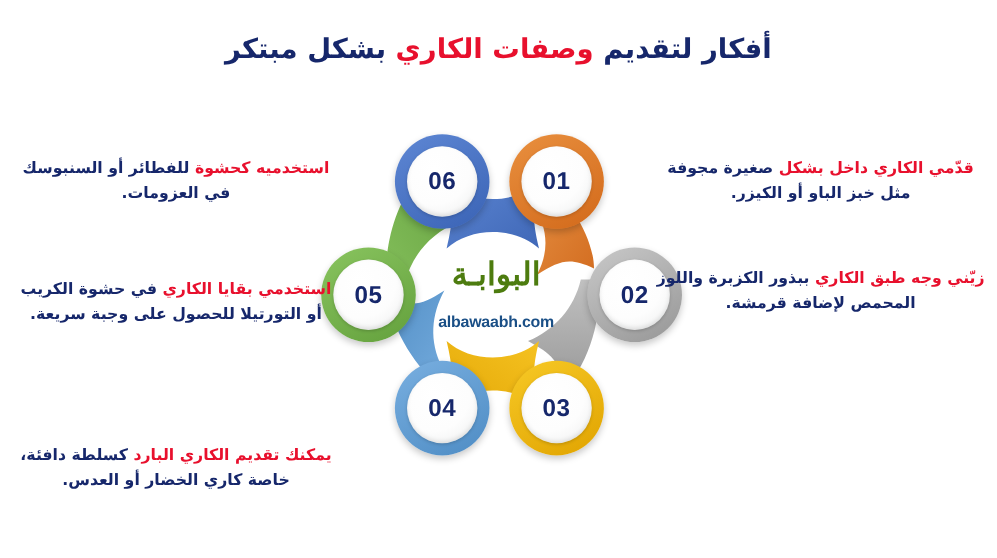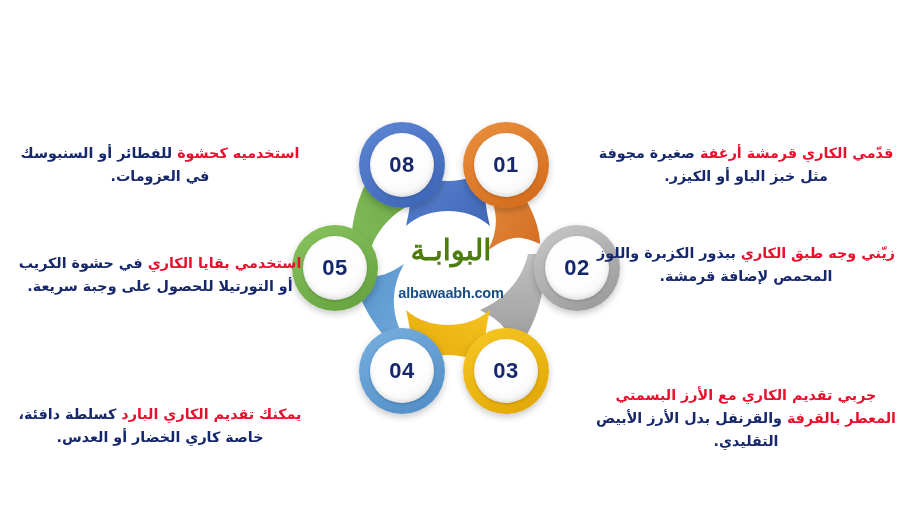--- a/index.html
+++ b/index.html
@@ -71,20 +71,25 @@
   #logo .latin{
     margin-top:20px;font-size:14.5px;font-weight:bold;color:#1A4F86;
     direction:ltr;font-family:"Liberation Sans",sans-serif;letter-spacing:-.2px;
   }
 </style>
 </head>
 <body>
 
 <div id="stage">
 
+  <div class="title">
+    <span class="w nv">أفكار لتقديم</span>
+    <span class="w rd">وصفات الكاري</span>
+    <span class="w nv">بشكل مبتكر</span>
+  </div>
 
   <div id="ring">
     <svg width="340" height="320" viewBox="0 0 340 320">
       <defs>
         <linearGradient id="g01" x1="0" y1="0" x2="1" y2="1">
           <stop offset="0%" stop-color="#E48B3C"></stop>
             <stop offset="100%" stop-color="#D2691A"></stop>
         </linearGradient>
         <linearGradient id="g02" x1="0" y1="0" x2="0" y2="1">
           <stop offset="0%" stop-color="#BFBFBF"></stop>
@@ -157,42 +162,39 @@
       <div class="node" style="background:linear-gradient(150deg,#89C45F,#63A03C);box-shadow:0 3px 7px rgba(0,0,0,.22);">
         <div class="inner">
           <span class="num">05</span>
         </div>
       </div>
     </div>
 
     <div class="nodewrap" style="left:81px;top:14px;">
       <div class="node" style="background:linear-gradient(150deg,#5E87D4,#3A63B5);box-shadow:0 3px 7px rgba(0,0,0,.22);">
         <div class="inner">
-          <span class="num">08</span>
+          <span class="num">06</span>
         </div>
       </div>
     </div>
 
     <div id="logo" style="left:105px;top:128px;">
       <div class="wordmark">البوابـة</div>
       <div class="latin">albawaabh.com</div>
     </div>
   </div>
 
   <div class="blk right b-r1">
-    <span class="rd">قدّمي الكاري قرمشة أرغفة</span><span class="nv"> صغيرة مجوفة مثل خبز الباو أو الكيزر.</span>
+    <span class="rd">قدّمي الكاري داخل بشكل</span><span class="nv"> صغيرة مجوفة مثل خبز الباو أو الكيزر.</span>
   </div>
 
   <div class="blk right b-r2">
     <span class="rd">زيّني وجه طبق الكاري</span><span class="nv"> ببذور الكزبرة واللوز المحمص لإضافة قرمشة.</span>
   </div>
 
-  <div class="blk right b-r3">
-    <span class="rd">جربي تقديم الكاري مع الأرز البسمتي المعطر بالقرفة</span><span class="nv"> والقرنفل بدل الأرز الأبيض التقليدي.</span>
-  </div>
 
   <div class="blk left b-l1">
     <span class="rd">استخدميه كحشوة</span><span class="nv"> للفطائر أو السنبوسك في العزومات.</span>
   </div>
 
   <div class="blk left b-l2">
     <span class="rd">استخدمي بقايا الكاري</span><span class="nv"> في حشوة الكريب أو التورتيلا للحصول على وجبة سريعة.</span>
   </div>
 
   <div class="blk left b-l3">

